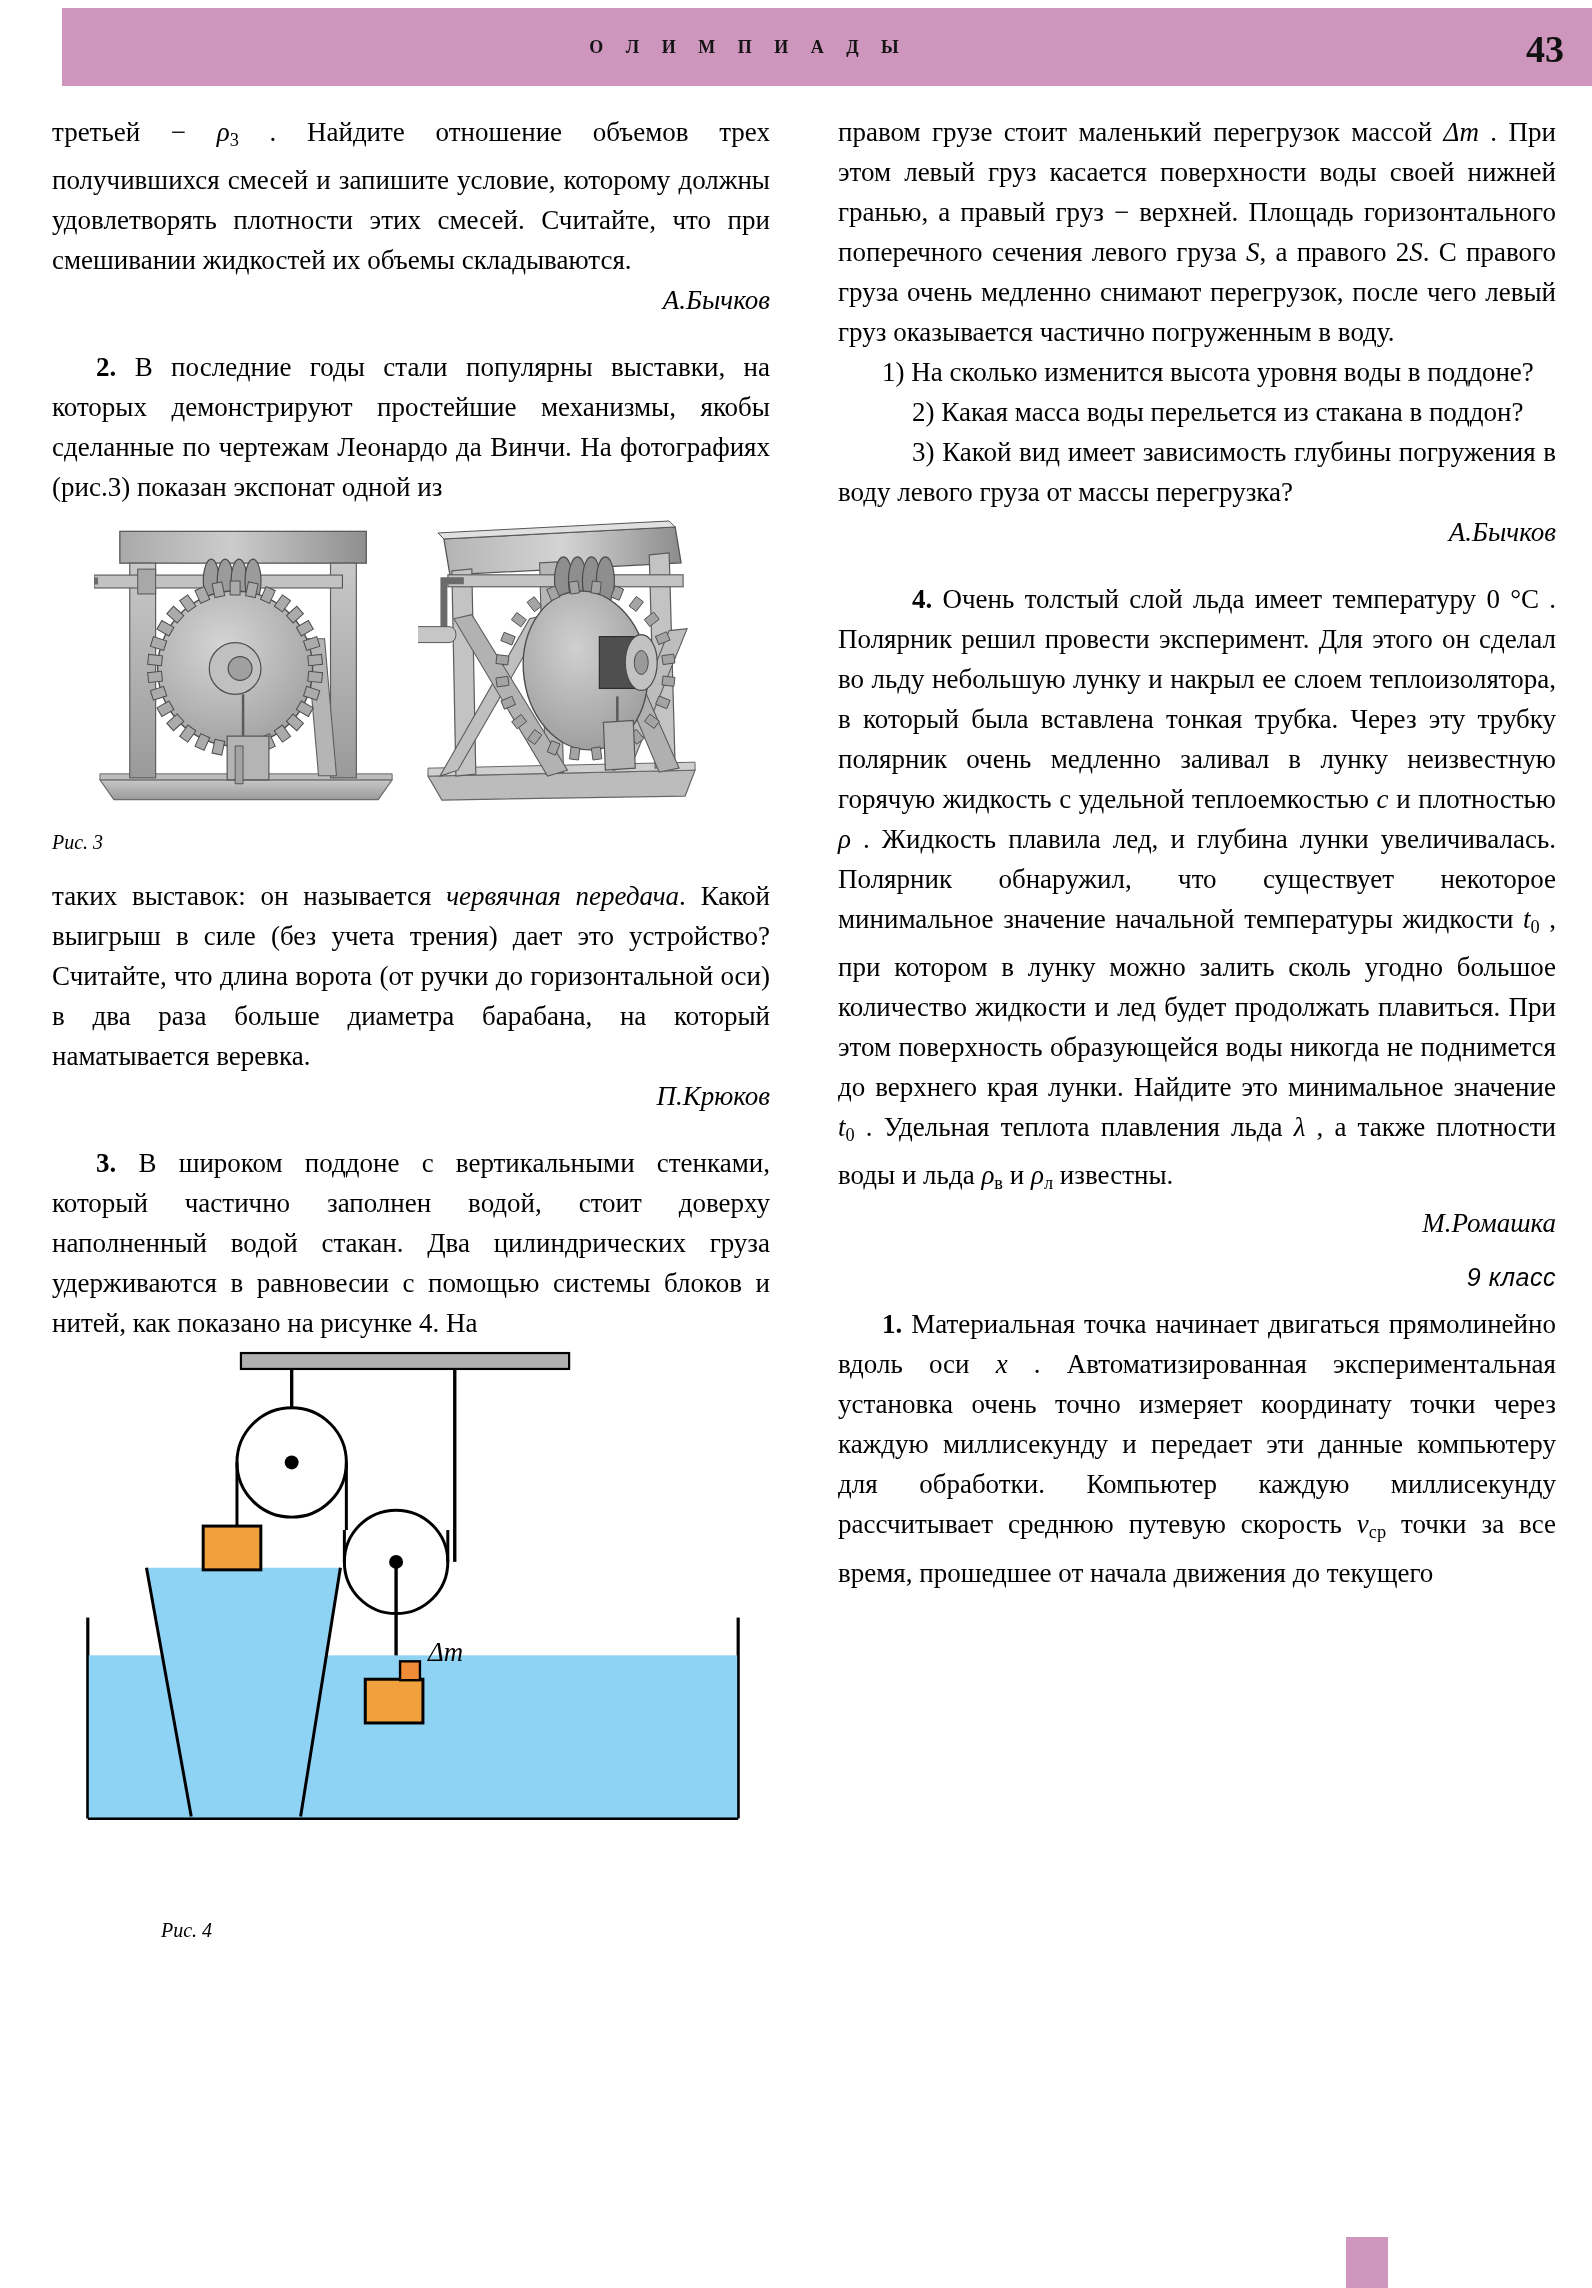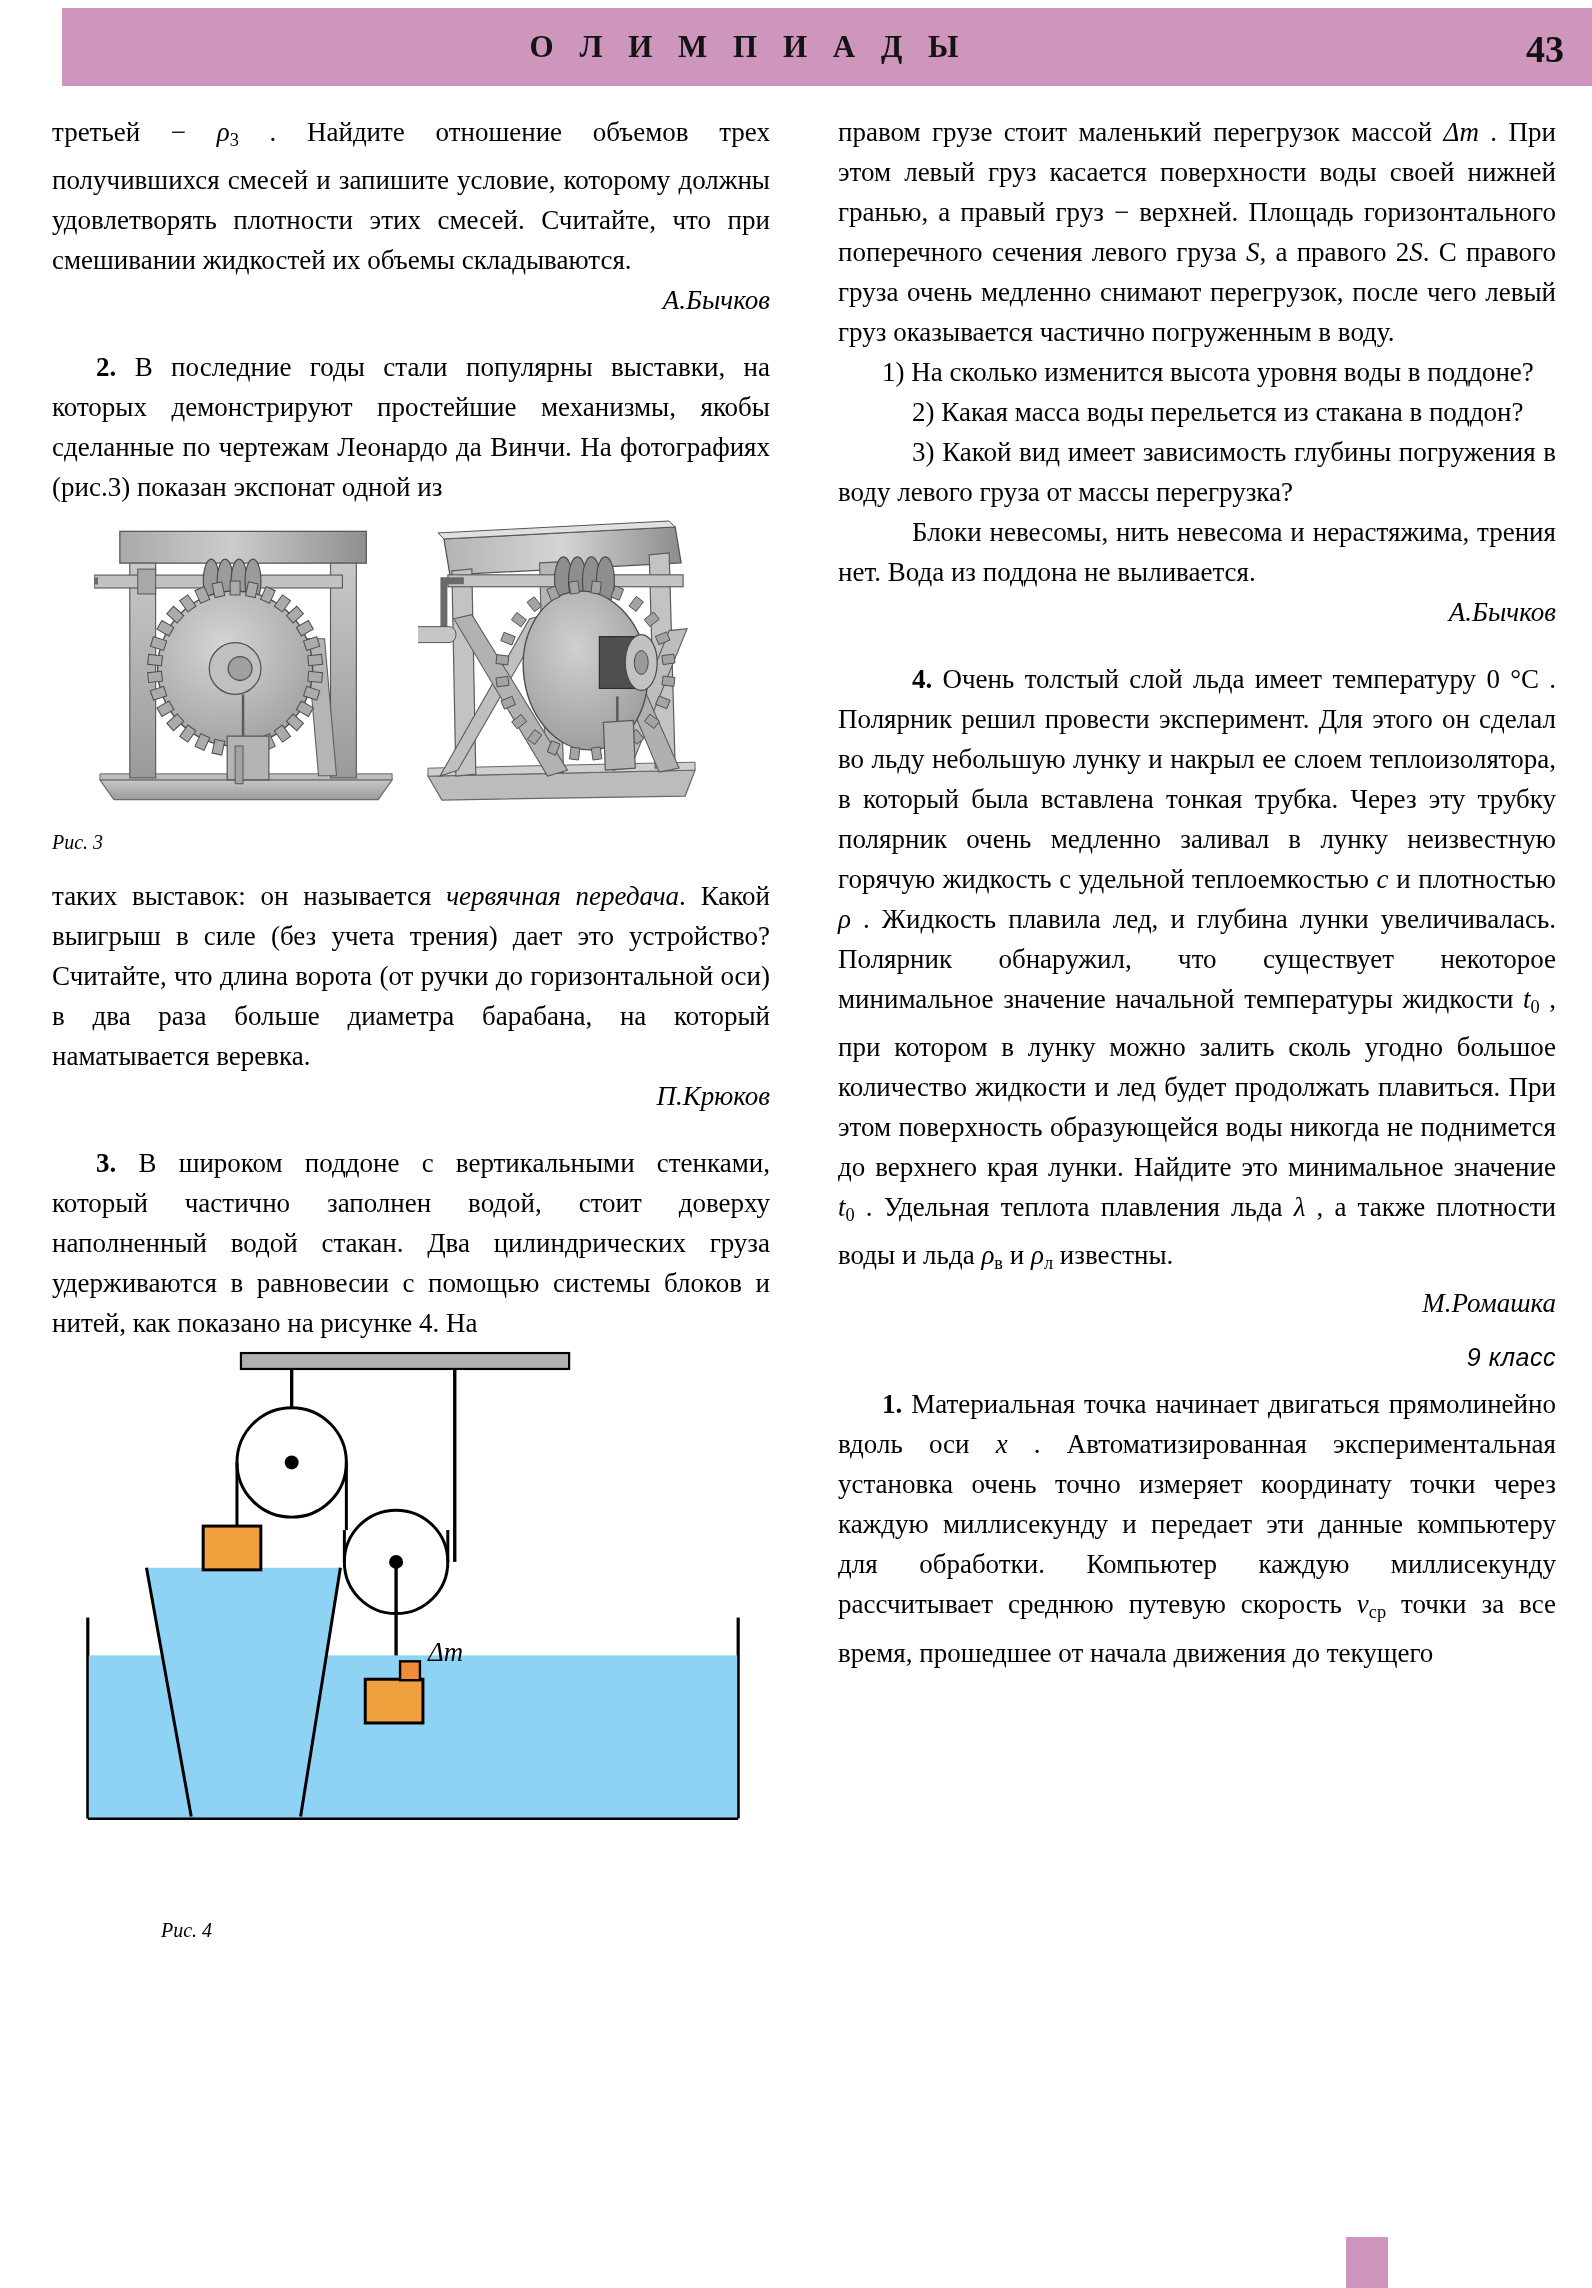--- a/index.html
+++ b/index.html
@@ -5,21 +5,21 @@
   html,body{margin:0;padding:0;background:#ffffff;}
   body{width:1592px;height:2289px;position:relative;overflow:hidden;
        font-family:"Liberation Serif","DejaVu Serif",serif;color:#000;}
 
   
   .header-band{position:absolute;left:62px;top:8px;width:1530px;height:78px;
       background:#cf96bd;}
   .header-title{position:absolute;left:0;top:0;width:1373px;height:78px;
       display:flex;align-items:center;justify-content:center;
       font-family:"Liberation Serif","DejaVu Serif",serif;
-      font-weight:bold;font-size:31px;letter-spacing:9px;color:#141414;}
+      font-weight:bold;font-size:18px;letter-spacing:9px;color:#141414;}
   .header-pageno{position:absolute;right:28px;top:10px;
       font-family:"Liberation Serif","DejaVu Serif",serif;
       font-weight:bold;font-size:38px;color:#111;line-height:62px;}
 
   
   .page{position:absolute;left:0;top:86px;width:1388px;height:2203px;}
   .col{position:absolute;top:26px;width:718px;
        font-size:27px;line-height:40px;text-align:justify;
        -webkit-hyphens:none;hyphens:none;}
   .col-left{left:52px;}
@@ -419,21 +419,20 @@
 
   </div>
 
   <div class="col col-right">
 
     <p class="para"><span>правом грузе стоит маленький перегрузок массой </span><span class="mathi">Δm</span><span> . При этом левый груз касается поверхности воды своей нижней гранью, а правый груз − верхней. Площадь горизонтального поперечного сечения левого груза </span><span class="mathi">S</span><span>, а правого 2</span><span class="mathi">S</span><span>. С правого груза очень медленно снимают перегрузок, после чего левый груз оказывается частично погруженным в воду.</span></p>
 
     <p class="para indent">1) На сколько изменится высота уровня воды в поддоне?</p>
     <p class="para indent-lg">2) Какая масса воды перельется из стакана в поддон?</p>
     <p class="para indent-lg">3) Какой вид имеет зависимость глубины погружения в воду левого груза от массы перегрузка?</p>
-    <p class="para indent-lg">Блоки невесомы, нить невесома и нерастяжима, трения нет. Вода из поддона не выливается.</p>
 
     <p class="author">А.Бычков</p>
 
     <div class="gap"></div>
 
     <p class="para indent-lg"><span class="num">4.</span><span> Очень толстый слой льда имеет температуру </span><span class="nowrap">0 °C</span><span> . Полярник решил провести эксперимент. Для этого он сделал во льду небольшую лунку и накрыл ее слоем теплоизолятора, в который была вставлена тонкая трубка. Через эту трубку полярник очень медленно заливал в лунку неизвестную горячую жидкость с удельной теплоемкостью </span><span class="mathi">c</span><span> и плотностью </span><span class="mathi">ρ</span><span> . Жидкость плавила лед, и глубина лунки увеличивалась. Полярник обнаружил, что существует некоторое минимальное значение начальной температуры жидкости </span><span class="mathi">t</span><sub>0</sub><span> , при котором в лунку можно залить сколь угодно большое количество жидкости и лед будет продолжать плавиться. При этом поверхность образующейся воды никогда не поднимется до верхнего края лунки. Найдите это минимальное значение </span><span class="mathi">t</span><sub>0</sub><span> . Удельная теплота плавления льда </span><span class="mathi">λ</span><span> , а также плотности воды и льда </span><span class="mathi">ρ</span><sub>в</sub><span> и </span><span class="mathi">ρ</span><sub>л</sub><span> известны.</span></p>
 
     <p class="author">М.Ромашка</p>
 
     <div class="gap-sm"></div>

